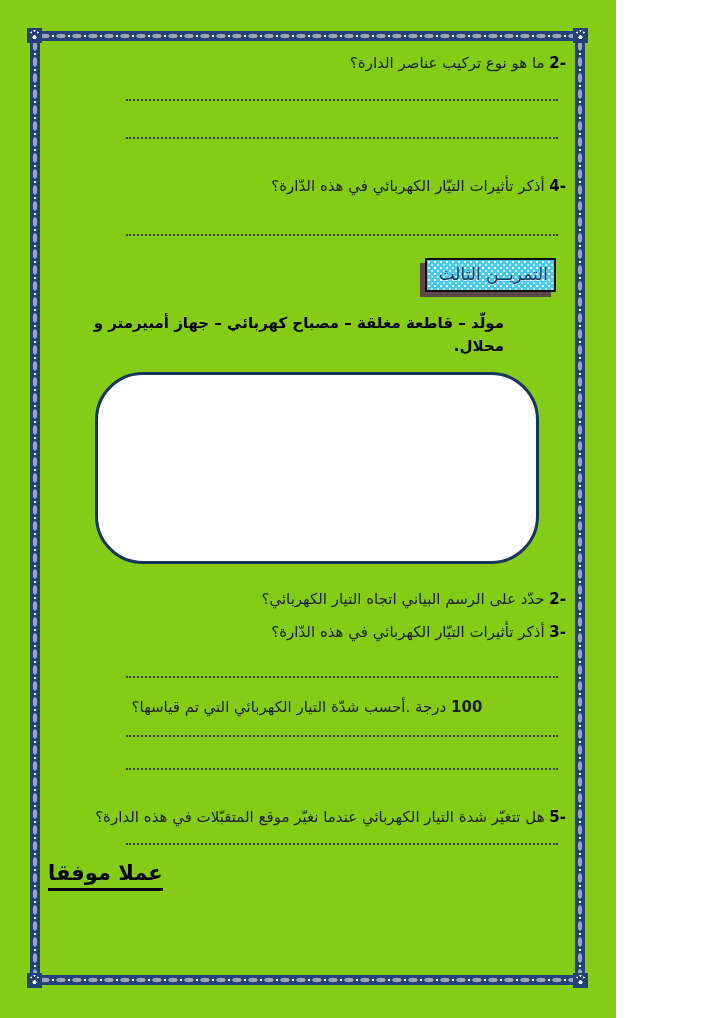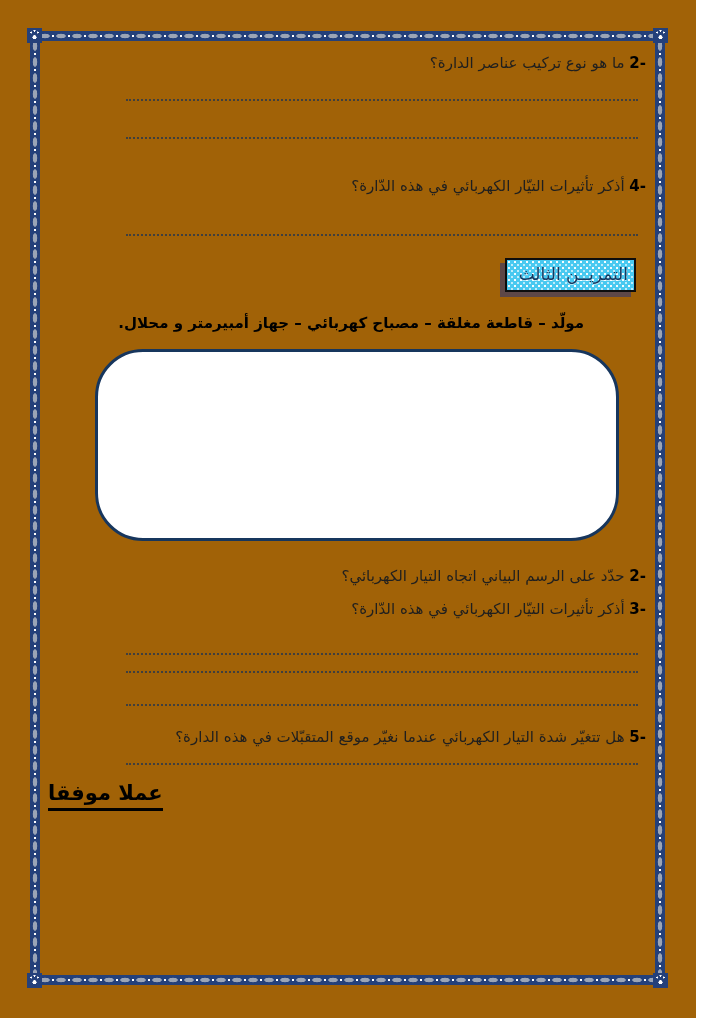--- a/index.html
+++ b/index.html
@@ -1,17 +1,17 @@
 <!DOCTYPE html>
 <html lang="ar"><head>
 <meta charset="utf-8">
 <style>
   html,body{margin:0;padding:0;background:#fff;}
   .page{
-    position:relative;width:696px;height:1018px;background:#a16207;
+    position:relative;width:616px;height:1018px;background:#84cc16;
     font-family:"DejaVu Sans",sans-serif;overflow:hidden;
   }
 
   
   .frame{position:absolute;left:30px;top:31px;right:31px;bottom:33px;pointer-events:none;}
   .band{position:absolute;background-color:#24407a;}
   .band.h{
     left:7px;right:7px;height:10px;
     background-image:
       radial-gradient(circle 1.5px at 8px 50%, #ffffff 88%, rgba(255,255,255,0) 100%),
@@ -45,21 +45,21 @@
   .content{
     position:absolute;left:48px;right:50px;top:46px;
     direction:rtl;color:#1f1f1f;font-size:15px;
   }
   .q{line-height:23px;}
   .qnum{font-weight:bold;color:#000;}
   .dotted{height:0;border-bottom:2px dotted #3f3f3f;margin-right:8px;margin-left:78px;}
 
   .mt6{margin-top:6px}.mt10{margin-top:10px}.mt14{margin-top:14px}.mt16{margin-top:16px}
   .mt18{margin-top:18px}.mt20{margin-top:36px}.mt22{margin-top:22px}.mt24{margin-top:24px}
-  .mt26{margin-top:26px}.mt28{margin-top:20px}.mt31{margin-top:31px}.mt32{margin-top:32px}
+  .mt26{margin-top:26px}.mt28{margin-top:36px}.mt31{margin-top:31px}.mt32{margin-top:32px}
 
   .banner{
     width:fit-content;margin:22px 10px 0 0;
     background-color:#49c9f0;
     background-image:
       radial-gradient(circle 1px at 2px 2px, rgba(255,255,255,.95) 85%, rgba(255,255,255,0) 100%),
       radial-gradient(circle 1px at 5px 5px, rgba(255,255,255,.65) 85%, rgba(255,255,255,0) 100%);
     background-size:6px 6px,6px 6px;
     border:2px solid #0d0d0d;
     box-shadow:-5px 5px 0 #5d4747;
@@ -128,20 +128,23 @@
     <div class="q mt24">
       <bdo dir="ltr" class="qnum">2-</bdo>
       <span>حدّد  على الرسم  البياني اتجاه التيار الكهربائي؟</span>
     </div>
     <div class="q mt10">
       <bdo dir="ltr" class="qnum">3-</bdo>
       <span>أذكر تأثيرات التيّار الكهربائي في هذه الدّارة؟</span>
     </div>
     <div class="dotted mt32"></div>
 
+    <div class="center-line mt18">
+      <b dir="ltr">100</b><span> درجة .أحسب شدّة التيار الكهربائي التي تم قياسها؟</span>
+    </div>
     <div class="dotted mt16"></div>
     <div class="dotted mt31"></div>
 
     <div class="q mt28">
       <bdo dir="ltr" class="qnum">5-</bdo>
       <span>هل تتغيّر شدة التيار الكهربائي عندما نغيّر موقع المتقبّلات في هذه الدارة؟</span>
     </div>
     <div class="dotted mt14"></div>
 
     <div class="closing">عملا موفقا</div>

